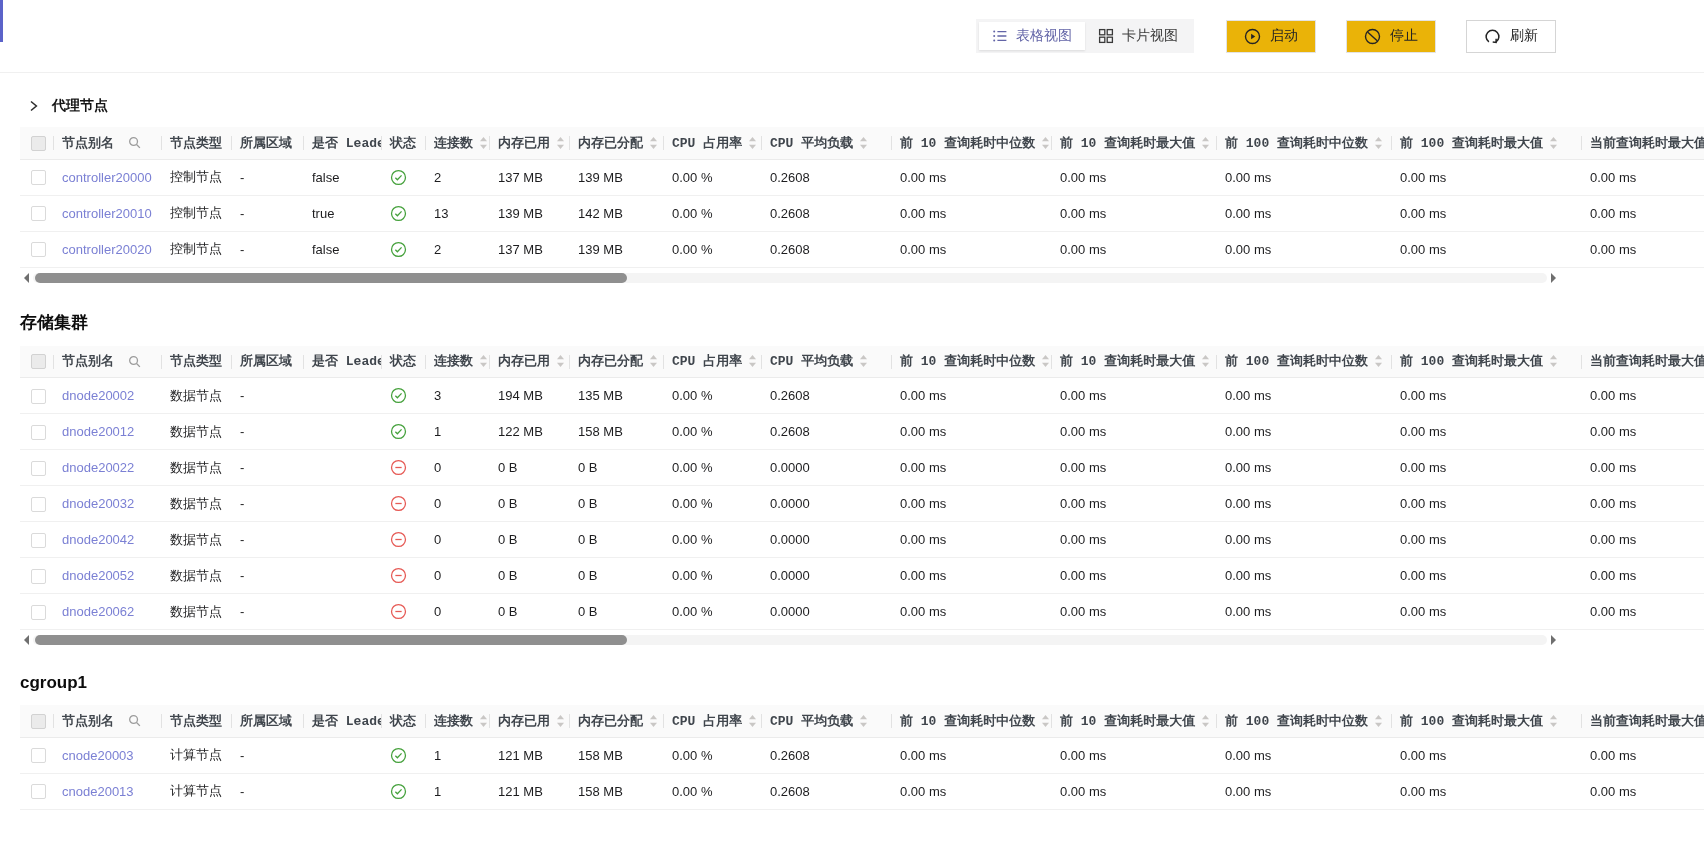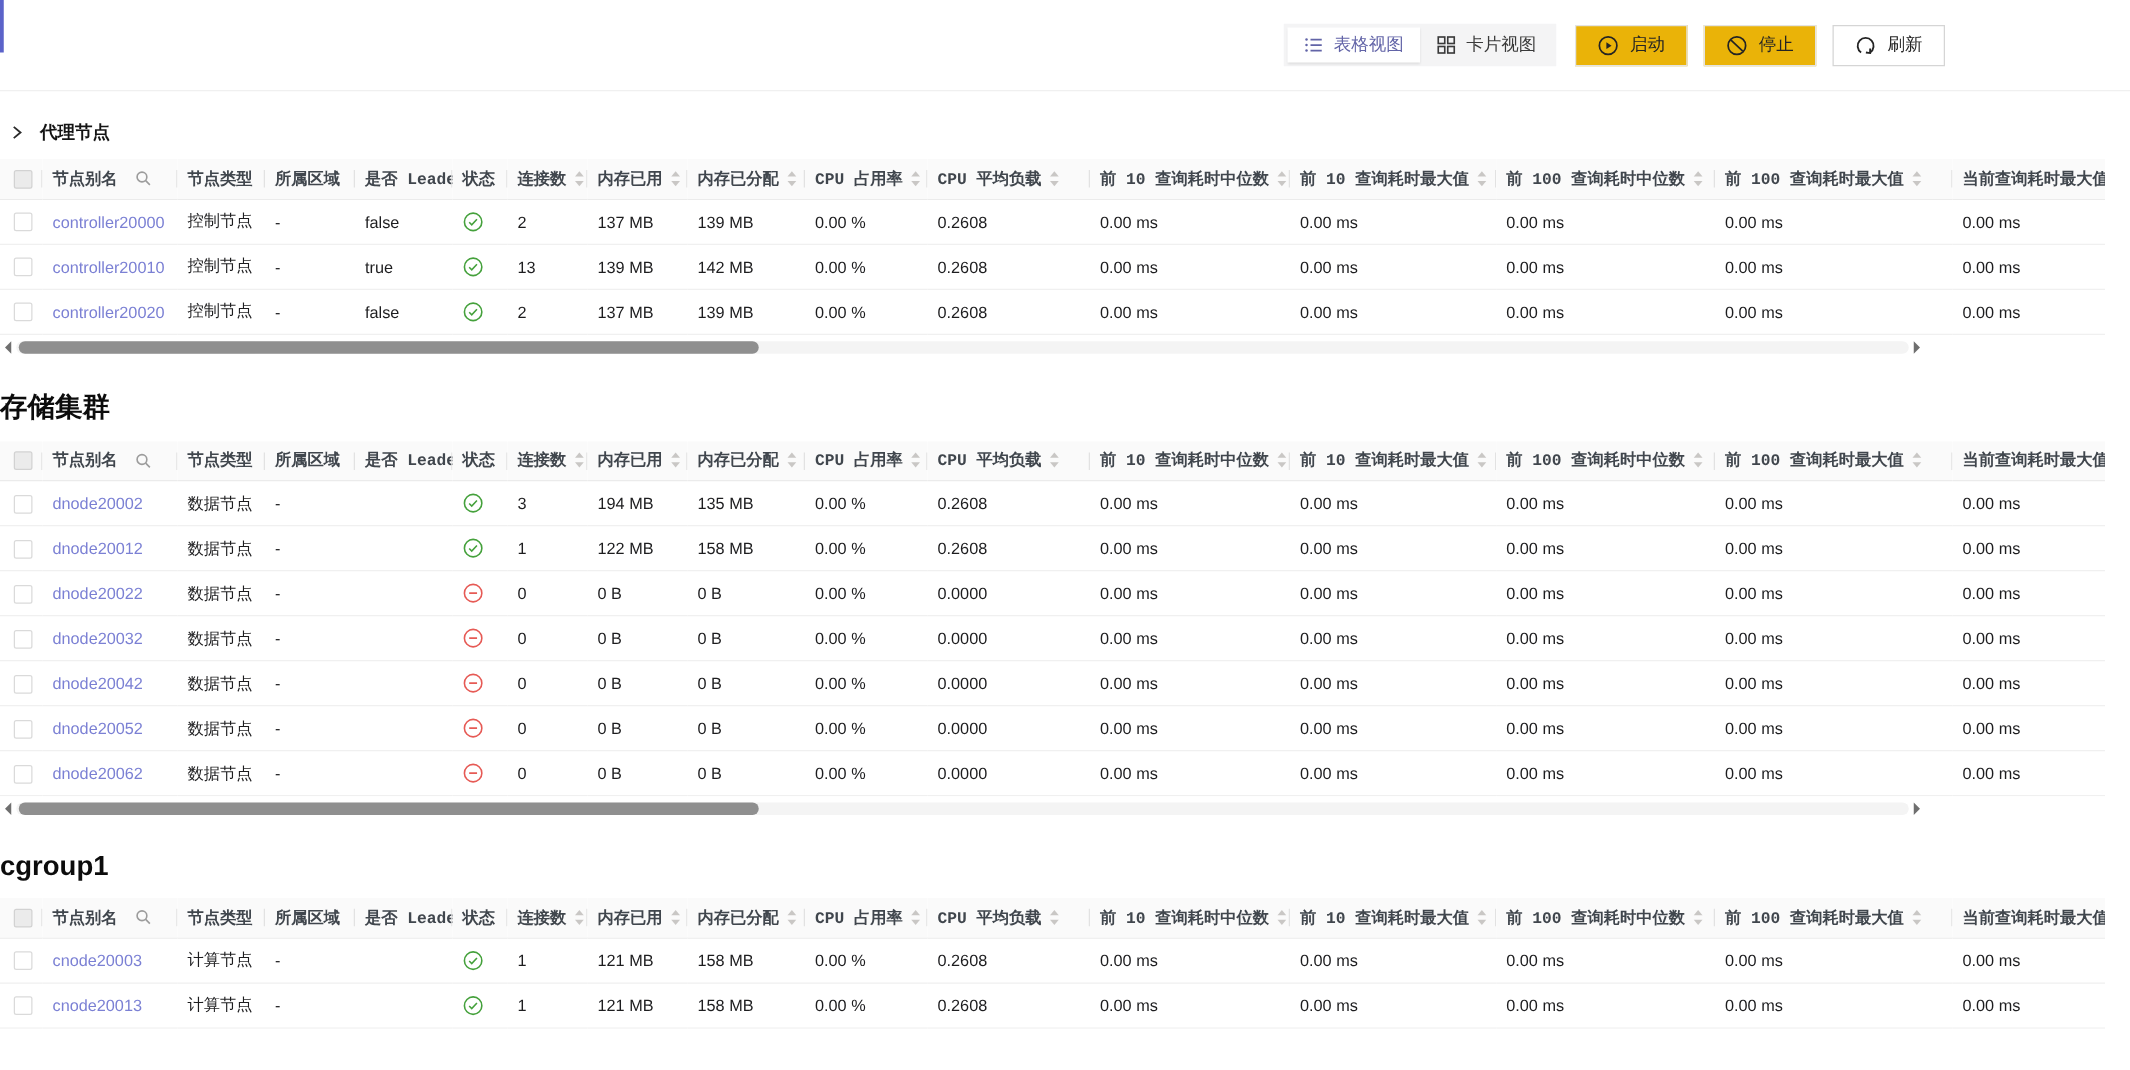--- a/index.html
+++ b/index.html
@@ -6,44 +6,44 @@
   html,body { margin:0; padding:0; }
   body {
     width:1704px; height:856px; overflow:hidden; background:#fff;
     font-family:"Liberation Sans","DejaVu Sans",sans-serif; color:#1f1f1f;
   }
 
   
   .toolbar {
     position:relative; height:73px; border-bottom:1px solid #f0f0f0;
     display:flex; align-items:center; justify-content:flex-end;
-    padding-right:148px; gap:13px;
+    padding-right:148px; gap:30px;
   }
   .accent { position:absolute; left:0; top:0; width:3px; height:42px; background:#5b63c9; }
   .seg-wrap { display:flex; background:#f4f4f5; padding:3px; margin-right:2px; }
   .seg {
     display:flex; align-items:center; gap:8px; height:28px; padding:0 13px;
     border:none; background:transparent; font:14px "Liberation Sans","DejaVu Sans",sans-serif;
     color:#3a3a3a; cursor:pointer;
   }
   .seg.active { background:#fff; color:#6264a7; box-shadow:0 1px 2px rgba(0,0,0,.10); }
   .btn {
     display:flex; align-items:center; gap:9px; height:33px; padding:0 17px;
     background:#eab308; border:1px solid #e3e3e3;
     font:14px "Liberation Sans","DejaVu Sans",sans-serif; color:#242424; cursor:pointer;
   }
   .btn.refresh { background:#fff; border-color:#d5d5d5; }
 
   
-  .content { }
+  .content { padding-left:20px; }
   .collapse-head {
     display:flex; align-items:center; gap:13px; margin:24px 0 12px 8px;
     font-size:14px; font-weight:bold; color:#141414; cursor:pointer;
   }
-  .group-title { font-size:22px; font-weight:bold; margin:26px 0 12px 0; color:#0c0c0c; }
+  .group-title { font-size:17px; font-weight:bold; margin:26px 0 12px 0; color:#0c0c0c; }
 
   .table-clip { width:1684px; overflow:hidden; }
   table { border-collapse:collapse; table-layout:fixed; width:1802px; }
   thead th {
     height:32px; background:#fafafa; border-bottom:1px solid #ebebeb;
     font-size:13px; font-weight:600; color:#40464d; text-align:left;
     padding:0 8px; white-space:nowrap; overflow:hidden; position:relative;
   }
   thead th:not(:last-child)::after {
     content:""; position:absolute; right:0; top:9px; width:1px; height:14px; background:#e2e2e2;

